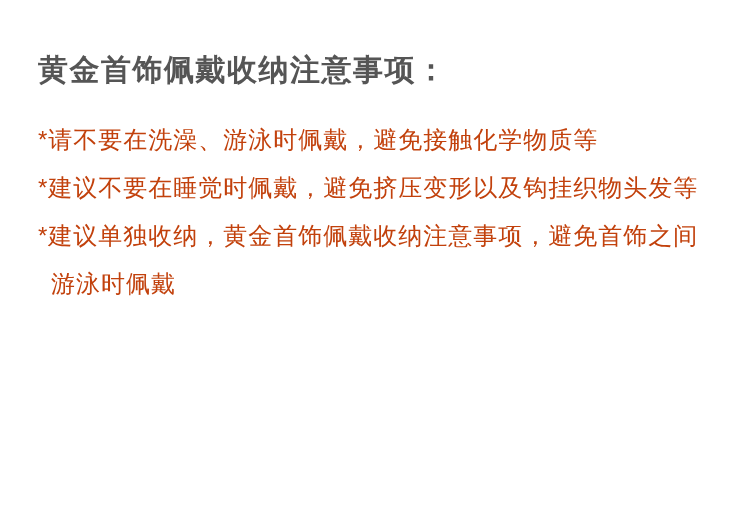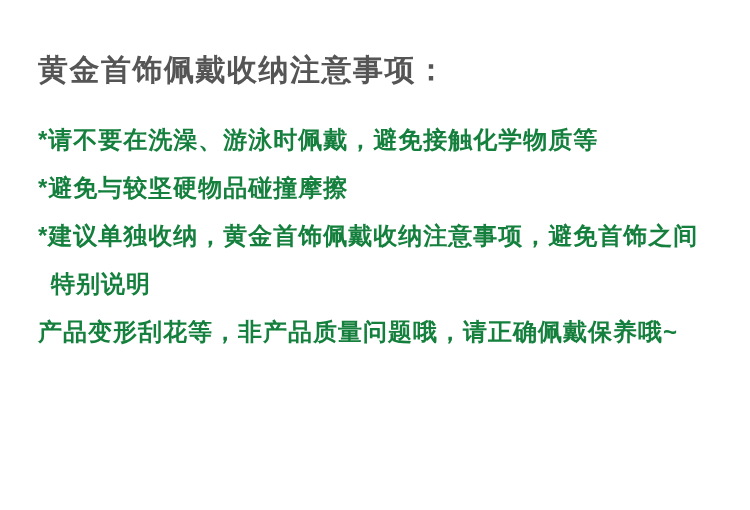--- a/index.html
+++ b/index.html
@@ -24,39 +24,38 @@
     font-size: 30px;
     line-height: 36px;
     font-weight: 600;
     color: #555555;
     letter-spacing: 1.5px;
     margin: 0 0 28px 0;
   }
   .notice-line {
     font-size: 24px;
     line-height: 48px;
-    font-weight: 700;
-    color: #15803d;
+    font-weight: 400;
+    color: #c2410c;
     letter-spacing: 1px;
     white-space: nowrap;
   }
   .notice-line.cont {
     padding-left: 13px;
   }
 </style>
 </head>
 <body>
 
 <div class="notice">
   <h1 class="notice-title">黄金首饰佩戴收纳注意事项：</h1>
 
   <div class="notice-line">*请不要在洗澡、游泳时佩戴，避免接触化学物质等</div>
 
+  <div class="notice-line">*建议不要在睡觉时佩戴，避免挤压变形以及钩挂织物头发等</div>
 
-  <div class="notice-line">*避免与较坚硬物品碰撞摩擦</div>
 
   <div class="notice-line">*建议单独收纳，黄金首饰佩戴收纳注意事项，避免首饰之间</div>
 
-  <div class="notice-line cont">特别说明</div>
+  <div class="notice-line cont">游泳时佩戴</div>
 
 
-  <div class="notice-line">产品变形刮花等，非产品质量问题哦，请正确佩戴保养哦~</div>
 </div>
 
 </body></html>

